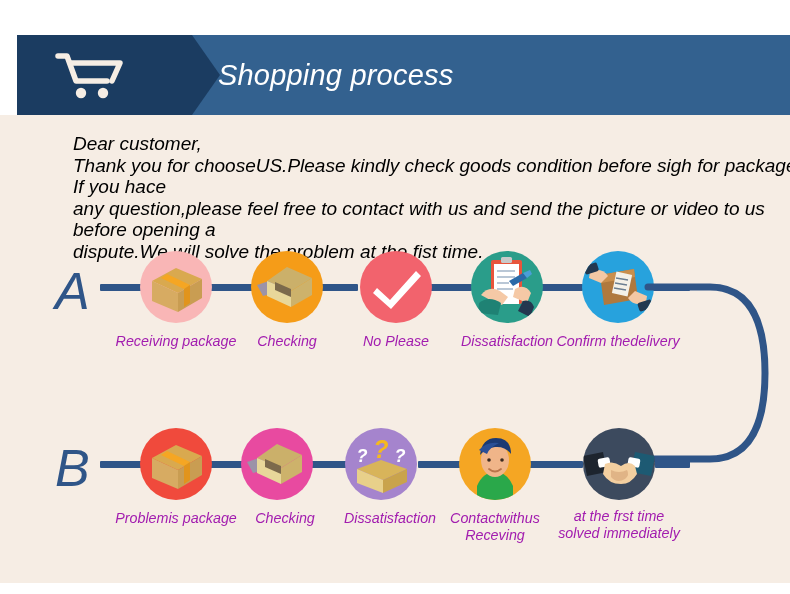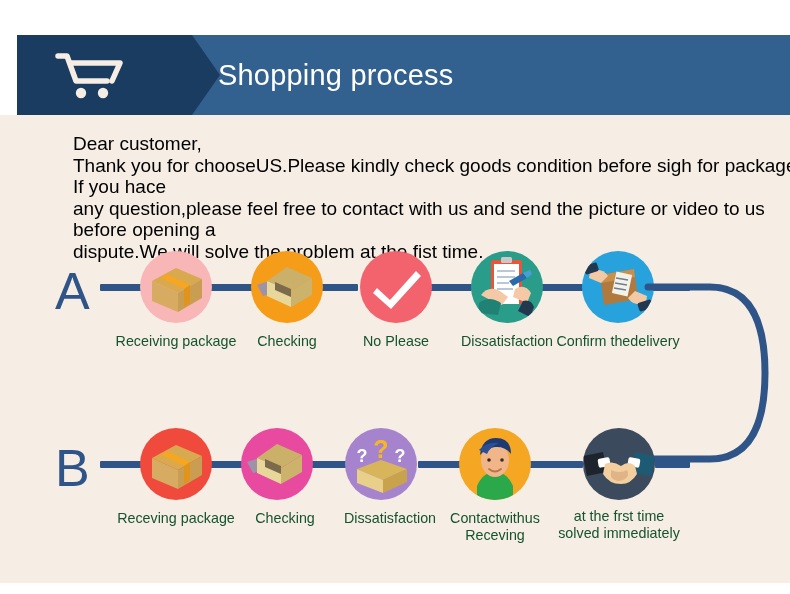--- a/index.html
+++ b/index.html
@@ -1,19 +1,19 @@
 <!DOCTYPE html>
 <html><head>
 <meta charset="utf-8">
 <style>
   html,body{margin:0;padding:0;background:#ffffff;}
   body{width:790px;height:594px;overflow:hidden;
        font-family:"Liberation Sans","DejaVu Sans",sans-serif;}
 
-  #page{position:relative;width:790px;height:594px;background:#ffffff;}
+  #page{position:relative;width:790px;height:594px;background:#ffffff;font-style:italic;}
 
   
   .panel{position:absolute;left:0;top:115px;width:790px;height:468px;background:#f6ede4;}
 
   
   .header{position:absolute;left:0;top:35px;width:790px;height:80px;}
   .hdr-bar{position:absolute;left:190px;top:0;width:600px;height:80px;background:#33618f;}
   .hdr-tab{position:absolute;left:17px;top:0;width:175px;height:80px;background:#1b3c61;}
   .hdr-arrow{position:absolute;left:192px;top:0;width:0;height:0;
              border-top:40px solid transparent;border-bottom:40px solid transparent;
@@ -30,21 +30,21 @@
   .row{position:absolute;left:0;width:790px;height:130px;}
   .rowA{top:243px;}
   .rowB{top:420px;}
 
   .rowletter{position:absolute;font-size:52px;color:#2f5588;line-height:1;
              font-family:"Liberation Sans",sans-serif;font-weight:400;}
 
   .railseg{position:absolute;height:7px;background:#2f5588;border-radius:1px;}
 
   .node{position:absolute;width:72px;height:72px;border-radius:50%;overflow:hidden;}
-  .nodelabel{position:absolute;width:170px;text-align:center;color:#14532d;
+  .nodelabel{position:absolute;width:170px;text-align:center;color:#a21caf;
              font-size:14.3px;line-height:17px;left:0;}
 
   .curve{position:absolute;left:600px;top:243px;width:190px;height:260px;}
 
   
   svg{display:block;}
 </style>
 </head>
 <body>
 
@@ -175,21 +175,21 @@
 
     <div class="node" style="left:140px;top:8px;background:#f04a3c;">
       <svg viewBox="0 0 72 72" width="72" height="72">
         <polygon points="12,30 36,17 62,28 38,42" fill="#d9a94f"></polygon>
         <polygon points="12,30 38,42 38,61 12,50" fill="#d7ab62"></polygon>
         <polygon points="38,42 62,28 62,47 38,61" fill="#c99d52"></polygon>
         <polygon points="27,23 50,34 44,38 21,27" fill="#f5a623"></polygon>
         <polygon points="44,38 50,34 50,52 44,56" fill="#e1941c"></polygon>
       </svg>
     </div>
-    <div class="nodelabel" style="left:91px;top:90px;">Receving package</div>
+    <div class="nodelabel" style="left:91px;top:90px;">Problemis package</div>
 
     <div class="node" style="left:241px;top:8px;background:#e84aa0;">
       <svg viewBox="0 0 72 72" width="72" height="72">
         <polygon points="6,34 24,28 30,40 12,45" fill="#9c93a8"></polygon>
         <polygon points="36,16 61,27 40,40 16,30" fill="#cbb06a"></polygon>
         <polygon points="16,30 40,40 40,56 16,45" fill="#e8d79a"></polygon>
         <polygon points="40,40 61,27 61,44 40,56" fill="#cdb26b"></polygon>
         <polygon points="24,31 40,38 40,46 24,39" fill="#7c6a4c"></polygon>
       </svg>
     </div>

